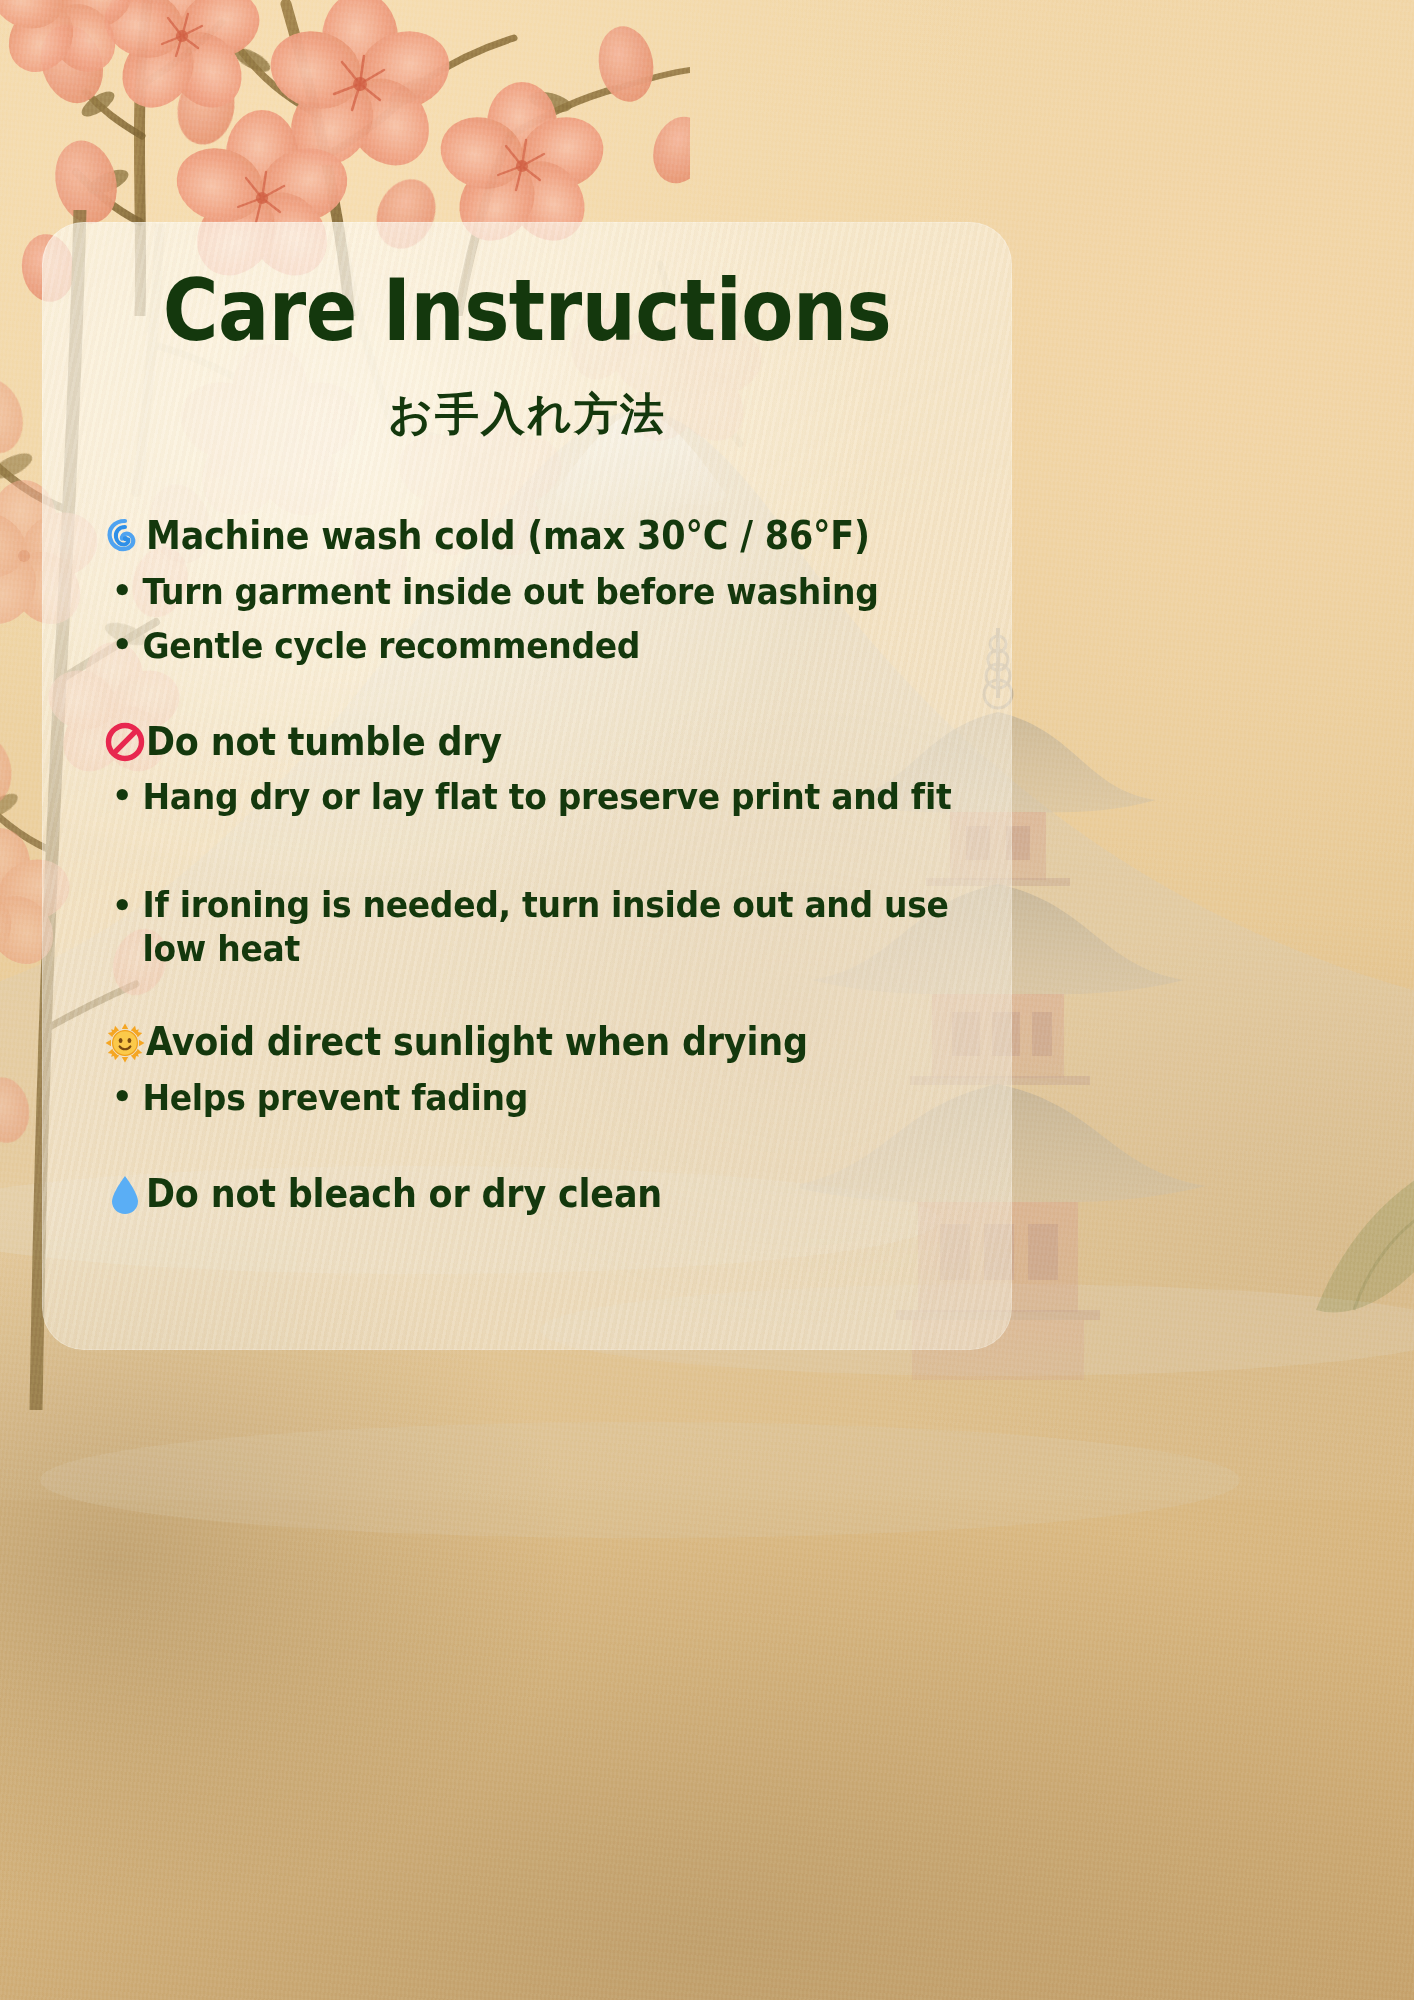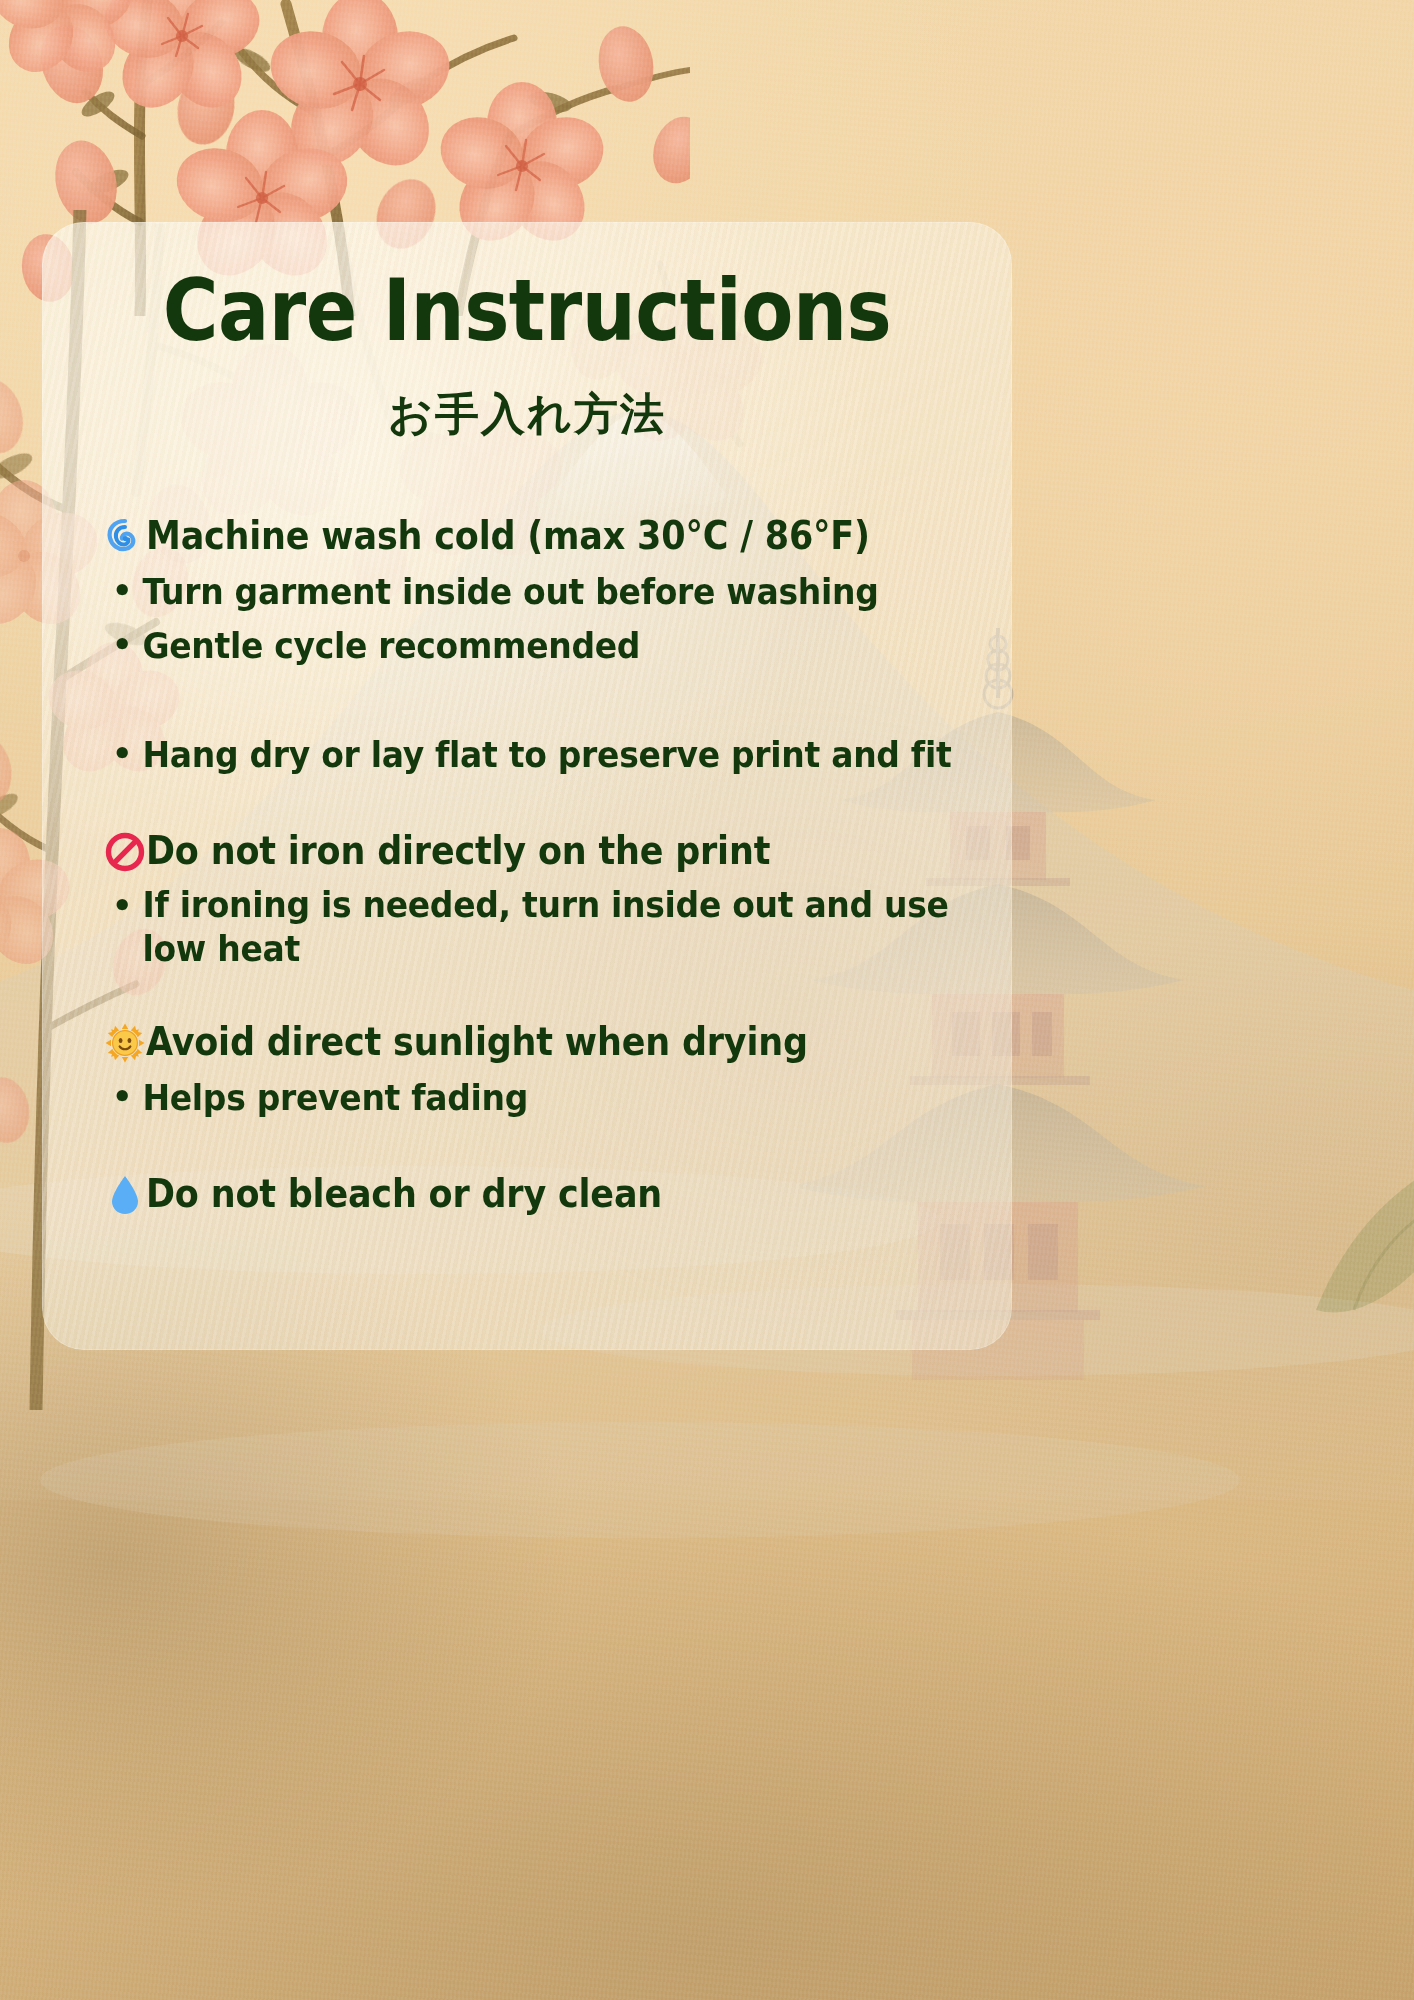--- a/index.html
+++ b/index.html
@@ -484,38 +484,38 @@
           </div>
           <div class="sub">
             <span class="dot">•</span>
             <span class="txt">Gentle cycle recommended</span>
           </div>
         </div>
 
         <div class="gap-lg"></div>
 
         <div class="group">
-          <div class="sub">
-            <span class="dot">•</span>
-            <span class="txt">Hang dry or lay flat to preserve print and fit</span>
-          </div>
-        </div>
-
-        <div class="gap-lg"></div>
-
-        <div class="group">
           <div class="headline">
             <span class="ico">
               <svg width="42" height="42" viewBox="0 0 42 42">
                 <circle cx="21" cy="21" r="16.5" fill="none" stroke="#E8274F" stroke-width="5.4"></circle>
                 <line x1="10.2" y1="31.8" x2="31.8" y2="10.2" stroke="#E8274F" stroke-width="5.4" stroke-linecap="butt"></line>
               </svg>
             </span>
-            <span class="txt">Do not iron directly on the print</span>
-          </div>
+            <span class="txt">Do not tumble dry</span>
+          </div>
+          <div class="sub">
+            <span class="dot">•</span>
+            <span class="txt">Hang dry or lay flat to preserve print and fit</span>
+          </div>
+        </div>
+
+        <div class="gap-lg"></div>
+
+        <div class="group">
           <div class="sub">
             <span class="dot">•</span>
             <span class="txt">If ironing is needed, turn inside out and use low heat</span>
           </div>
         </div>
 
         <div class="gap-lg"></div>
 
         <div class="group">
           <div class="headline">

